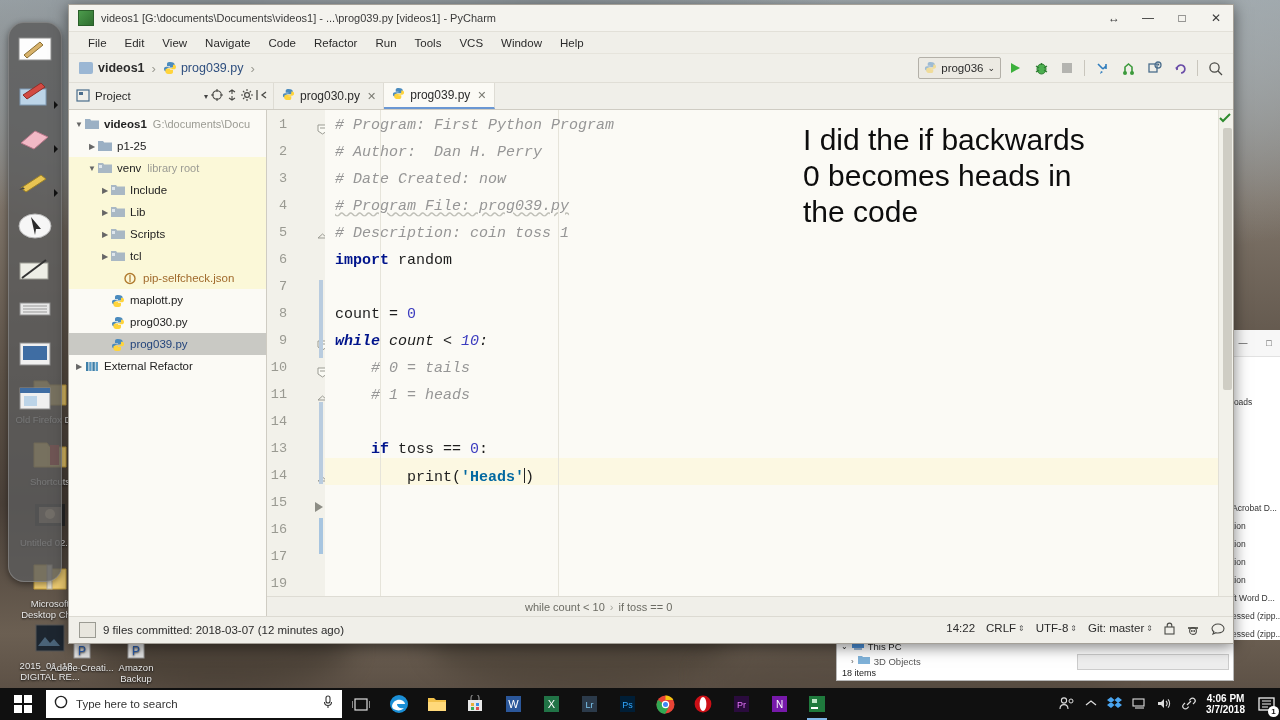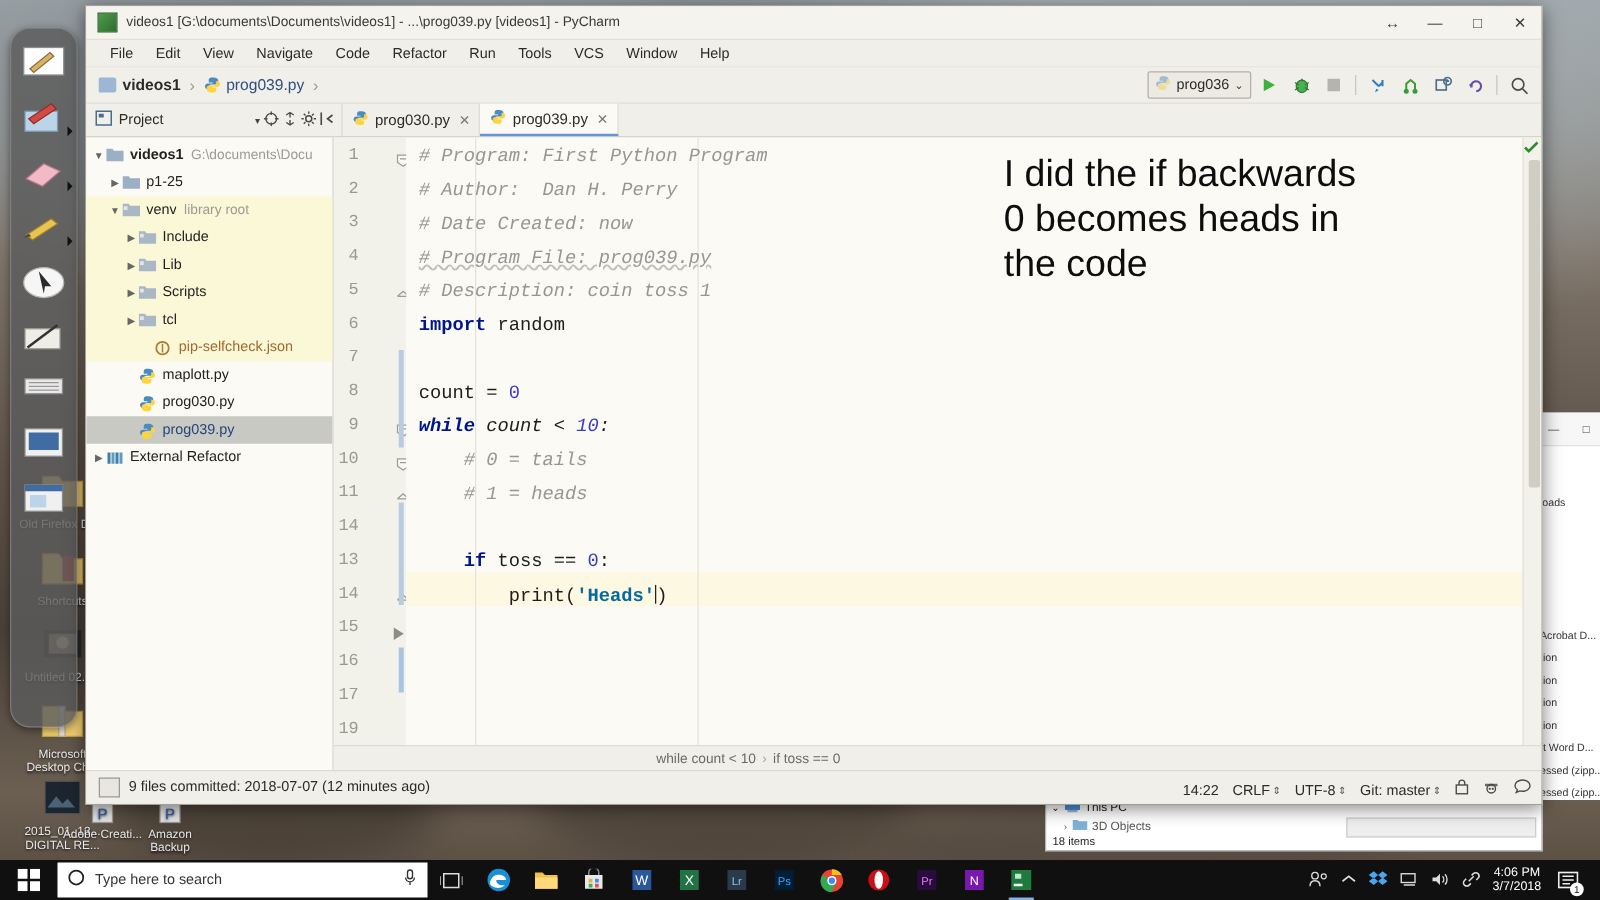--- a/index.html
+++ b/index.html
@@ -114,42 +114,42 @@
   .inspect-ok{position:absolute;right:2px;top:2px;font-size:12px;color:#2e8b2e;font-weight:bold;}
 
   .breadcrumbbar{height:19px;background:#f0efe9;border-top:1px solid #dedcd4;
     display:flex;align-items:center;font-size:11px;color:#6b6b63;padding-left:258px;}
   .breadcrumbbar .sep{margin:0 5px;color:#a5a59d;}
 
   .statusbar{height:26px;background:#f0efe9;border-top:1px solid #dcdad2;
     display:flex;align-items:center;font-size:11.5px;color:#2b2b2b;position:relative;}
   .statusbar .vcsicon{width:15px;height:14px;margin:0 7px 0 10px;
     background:#e8e6de;border:1px solid #9b9b93;}
-  .statusbar .right{position:absolute;right:8px;display:flex;align-items:flex-end;gap:11px;}
+  .statusbar .right{position:absolute;right:8px;display:flex;align-items:flex-start;gap:11px;}
   .statusbar .right .sel{display:flex;align-items:center;gap:2px;}
   .statusbar .caretdn{font-size:8px;color:#555;}
 
   
   #explorer-right{position:absolute;left:1228px;top:330px;width:52px;height:310px;background:#ffffff;
     border-left:1px solid #b9b9b9;font-size:8.5px;color:#333;overflow:hidden;}
   #explorer-right .ertop{height:26px;background:#f7f7f7;border-bottom:1px solid #e2e2e2;display:flex;align-items:center;justify-content:space-around;font-size:9px;color:#444;}
   #explorer-right .erow{height:18px;line-height:18px;padding-left:3px;white-space:nowrap;overflow:hidden;}
   #explorer-bottom{position:absolute;left:836px;top:638px;width:396px;height:42px;background:#ffffff;
     border:1px solid #b9b9b9;border-top:none;font-size:9px;color:#333;overflow:hidden;}
   #explorer-bottom .nav{position:absolute;left:4px;top:2px;font-size:9.5px;color:#222;display:flex;align-items:center;gap:4px;}
   #explorer-bottom .cnt{position:absolute;left:5px;bottom:2px;font-size:9px;color:#222;}
 
   
   #taskbar{position:absolute;left:0;bottom:0;width:1280px;height:32px;background:#101010;display:flex;align-items:center;}
   #startbtn{width:46px;height:32px;display:flex;align-items:center;justify-content:center;}
   #searchbox{width:280px;height:28px;background:#ffffff;display:flex;align-items:center;gap:8px;padding:0 8px;}
   #searchbox .stext{font-size:11.5px;color:#333;}
   .tbicon{width:38px;height:32px;display:flex;align-items:center;justify-content:center;position:relative;}
   .tbicon.run::after{content:"";position:absolute;bottom:0;left:9px;width:20px;height:2px;background:#7fb6e8;}
-  #tray{margin-left:auto;display:flex;align-items:center;gap:10px;padding-right:15px;color:#e9e9e9;font-size:9px;}
+  #tray{margin-left:auto;display:flex;align-items:center;gap:10px;padding-right:3px;color:#e9e9e9;font-size:9px;font-weight:bold;}
   #trayclock{text-align:center;line-height:11px;font-size:10px;color:#fff;}
   #notifbadge{position:relative;width:22px;height:22px;display:flex;align-items:center;justify-content:center;}
   #notifbadge .bdg{position:absolute;right:-2px;bottom:-2px;width:11px;height:11px;border-radius:50%;
     background:#fff;color:#111;font-size:8px;display:flex;align-items:center;justify-content:center;}
 
   
   #annotation{position:absolute;left:803px;top:122px;width:400px;
     font-family:"Liberation Sans",sans-serif;font-size:30px;line-height:36px;color:#0d0d0d;}
 </style>
 </head>
@@ -688,21 +688,21 @@
       <div class="breadcrumbbar">
         <span>while count &lt; 10</span>
         <span class="sep">›</span>
         <span>if toss == 0</span>
       </div>
     </div>
   </div>
 
   <div class="statusbar">
     <span class="vcsicon"></span>
-    <span>9 files committed: 2018-07-07 (12 minutes ago)</span>
+    <span>9 files committed: 2018-03-07 (12 minutes ago)</span>
     <span class="right">
       <span>14:22</span>
       <span class="sel">
         <span>CRLF</span>
         <span class="caretdn">⇕</span>
       </span>
       <span class="sel">
         <span>UTF-8</span>
         <span class="caretdn">⇕</span>
       </span>

